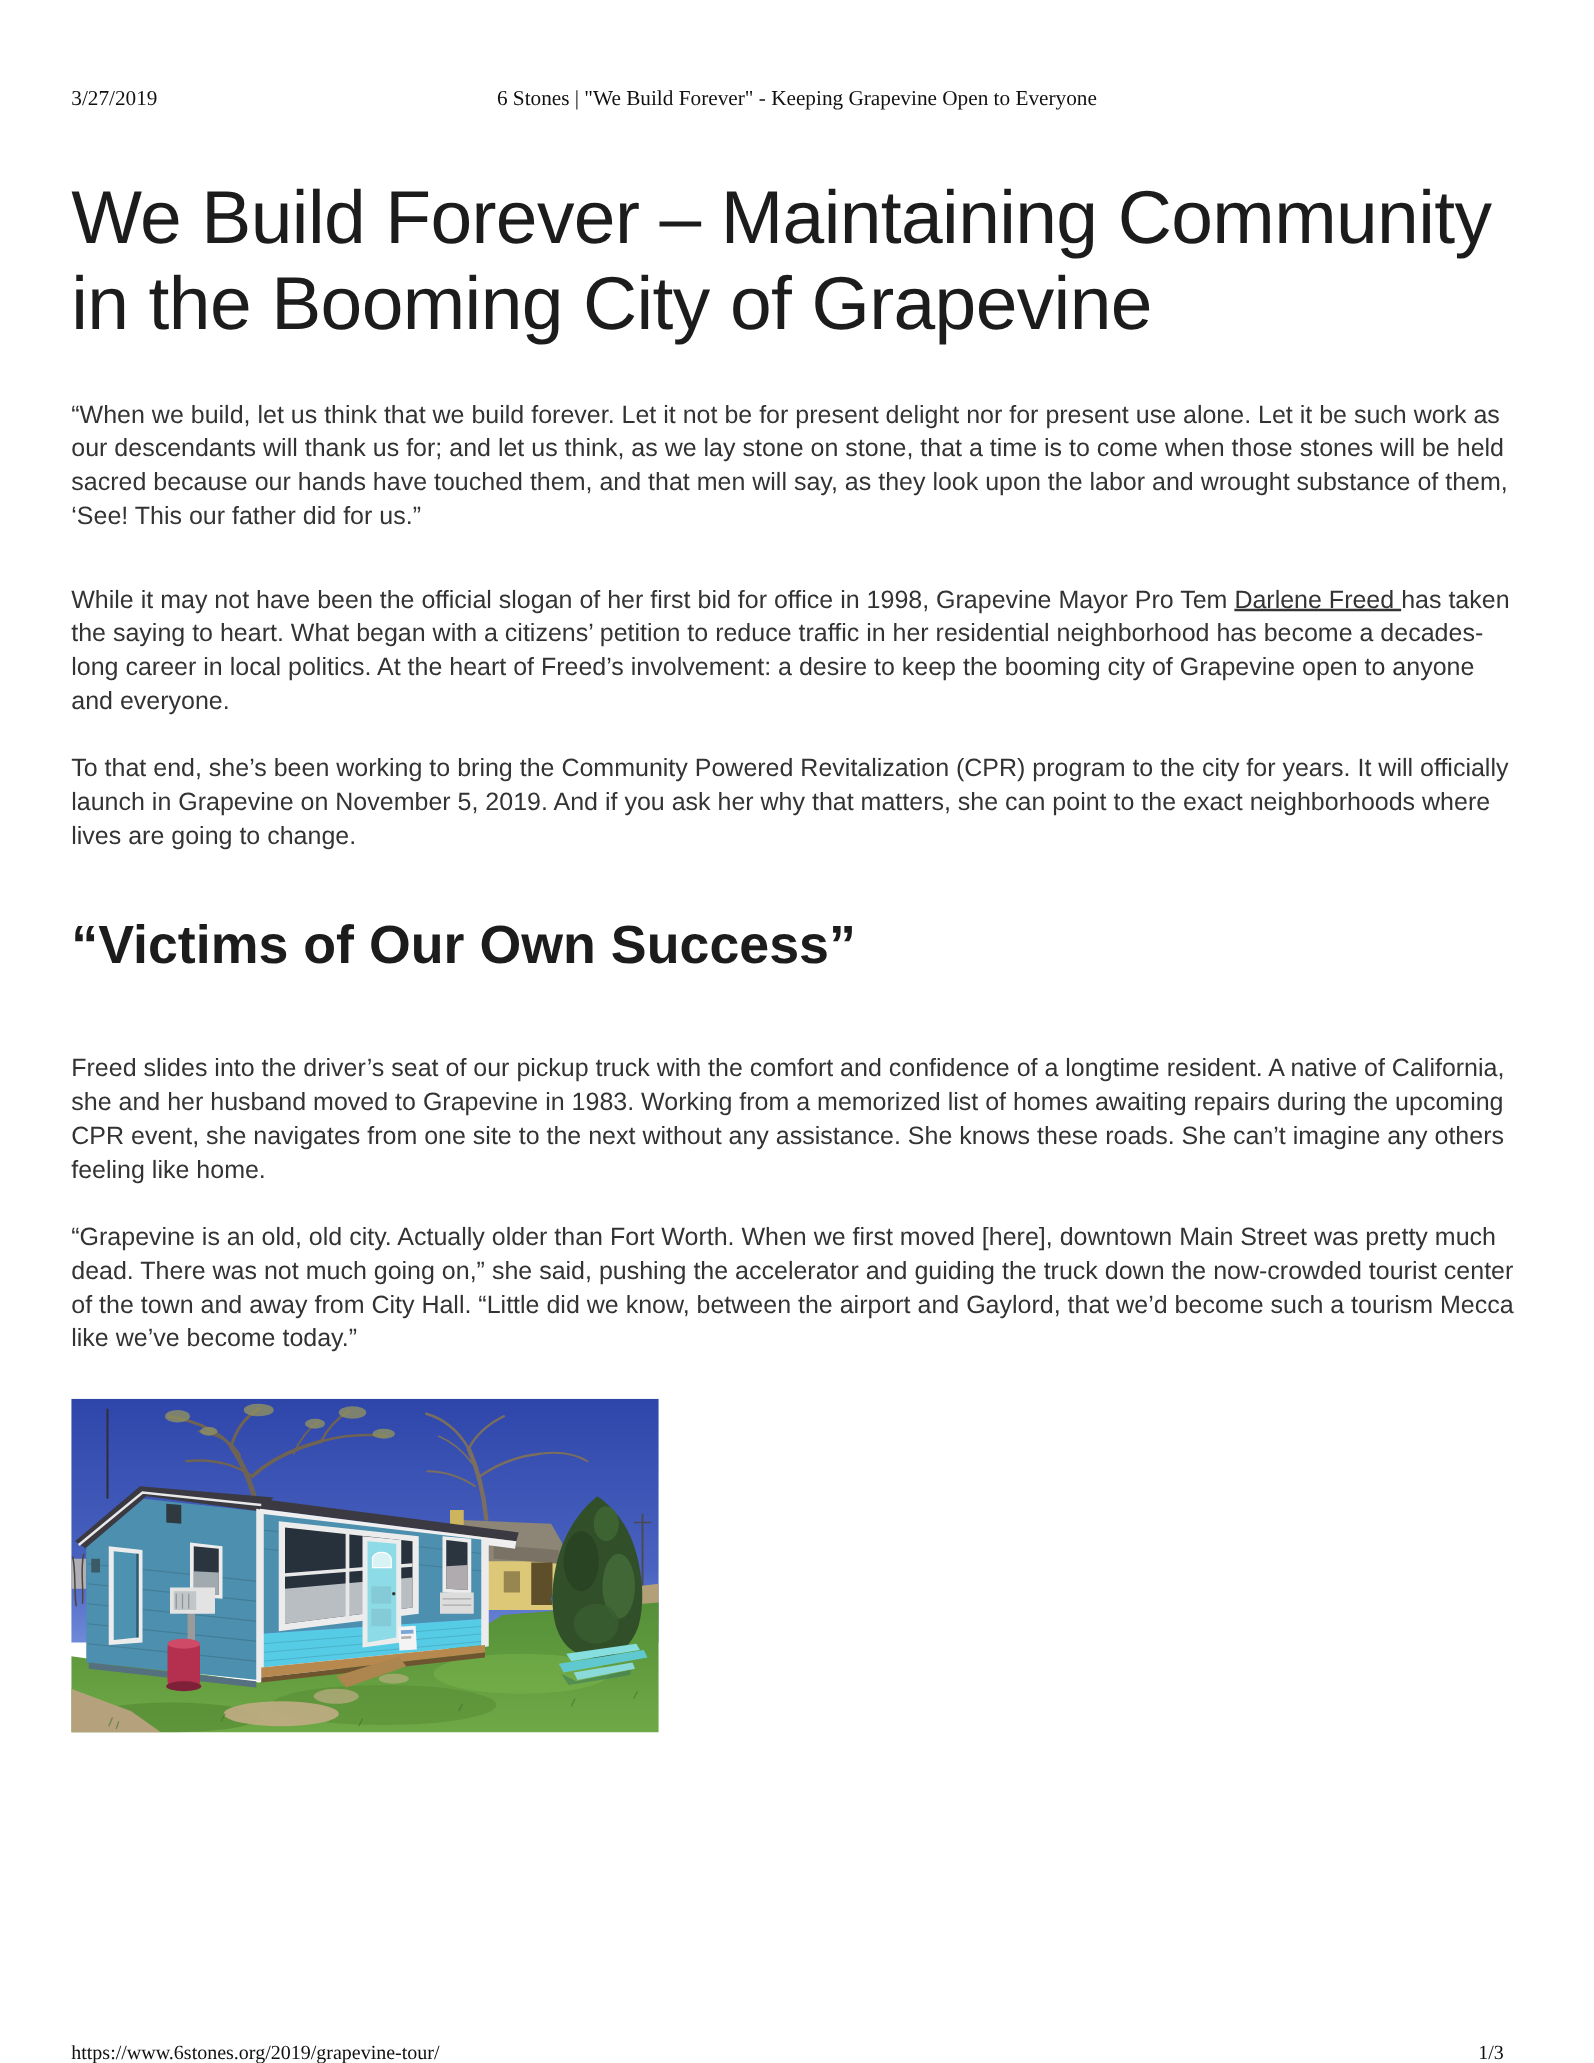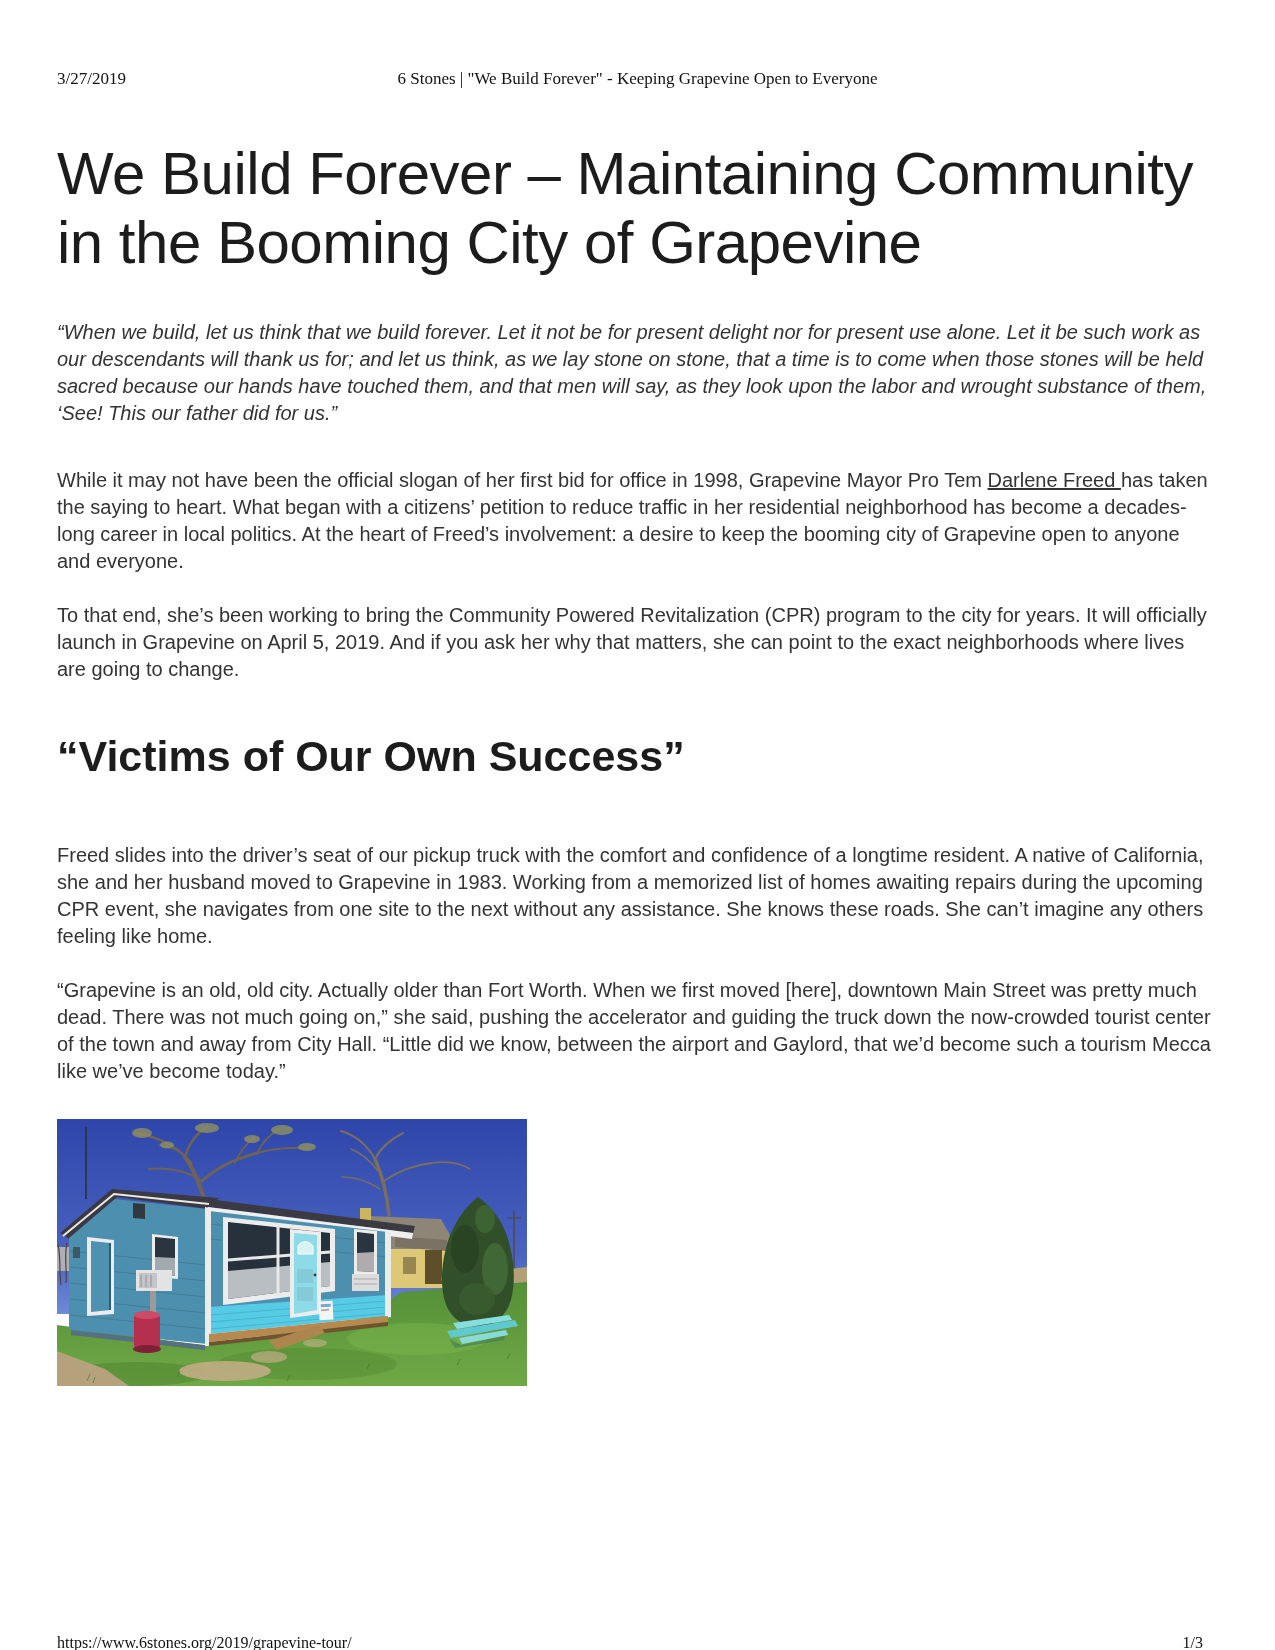--- a/index.html
+++ b/index.html
@@ -14,21 +14,21 @@
   .print-header .hdr-date { position:absolute; left:0; top:0; }
   .print-header .hdr-title { display:block; text-align:center; }
 
   .content { position:absolute; top:103px; left:57px; width:1161px; }
 
   h1 {
     margin:0 0 42px 0; font-size:60px; line-height:69px; font-weight:400;
     color:#1c1c1c; letter-spacing:-0.5px;
   }
   p { margin:0 0 27px 0; font-size:20px; line-height:27px; color:#333333; }
-  blockquote { margin:30px 0 40px 0; padding:0; font-style:italic; }
+  blockquote { margin:30px 0 40px 0; padding:0; }
   blockquote p { margin:0; }
   h2 {
     margin:50px 0 62px 0; font-size:43px; line-height:47px; font-weight:700;
     color:#1c1c1c;
   }
   .body-link { color:#333333; text-decoration:underline; }
 
   figure { margin:34px 0 0 0; padding:0; }
   figure svg { display:block; width:470px; height:267px; }
 
@@ -51,21 +51,21 @@
   <main class="content">
     <h1>We Build Forever – Maintaining Community in the Booming City of Grapevine</h1>
 
 
     <blockquote>
       <p>“When we build, let us think that we build forever. Let it not be for present delight nor for present use alone. Let it be such work as our descendants will thank us for; and let us think, as we lay stone on stone, that a time is to come when those stones will be held sacred because our hands have touched them, and that men will say, as they look upon the labor and wrought substance of them, ‘See! This our father did for us.”</p>
     </blockquote>
 
     <p><span>While it may not have been the official slogan of her first bid for office in 1998, Grapevine Mayor Pro Tem </span><a href="#" class="body-link">Darlene Freed </a><span>has taken the saying to heart. What began with a citizens’ petition to reduce traffic in her residential neighborhood has become a decades-long career in local politics. At the heart of Freed’s involvement: a desire to keep the booming city of Grapevine open to anyone and everyone.</span></p>
 
-    <p>To that end, she’s been working to bring the Community Powered Revitalization (CPR) program to the city for years. It will officially launch in Grapevine on April 5, 2019. And if you ask her why that matters, she can point to the exact neighborhoods where lives are going to change.</p>
+    <p>To that end, she’s been working to bring the Community Powered Revitalization (CPR) program to the city for years. It will officially launch in Grapevine on November 5, 2019. And if you ask her why that matters, she can point to the exact neighborhoods where lives are going to change.</p>
 
     <h2>“Victims of Our Own Success”</h2>
 
     <p>Freed slides into the driver’s seat of our pickup truck with the comfort and confidence of a longtime resident. A native of California, she and her husband moved to Grapevine in 1983. Working from a memorized list of homes awaiting repairs during the upcoming CPR event, she navigates from one site to the next without any assistance. She knows these roads. She can’t imagine any others feeling like home.</p>
 
     <p>“Grapevine is an old, old city. Actually older than Fort Worth. When we first moved [here], downtown Main Street was pretty much dead. There was not much going on,” she said, pushing the accelerator and guiding the truck down the now-crowded tourist center of the town and away from City Hall. “Little did we know, between the airport and Gaylord, that we’d become such a tourism Mecca like we’ve become today.”</p>
 
     <figure>
       <svg viewBox="0 0 470 267" xmlns="http://www.w3.org/2000/svg">
         <defs>

